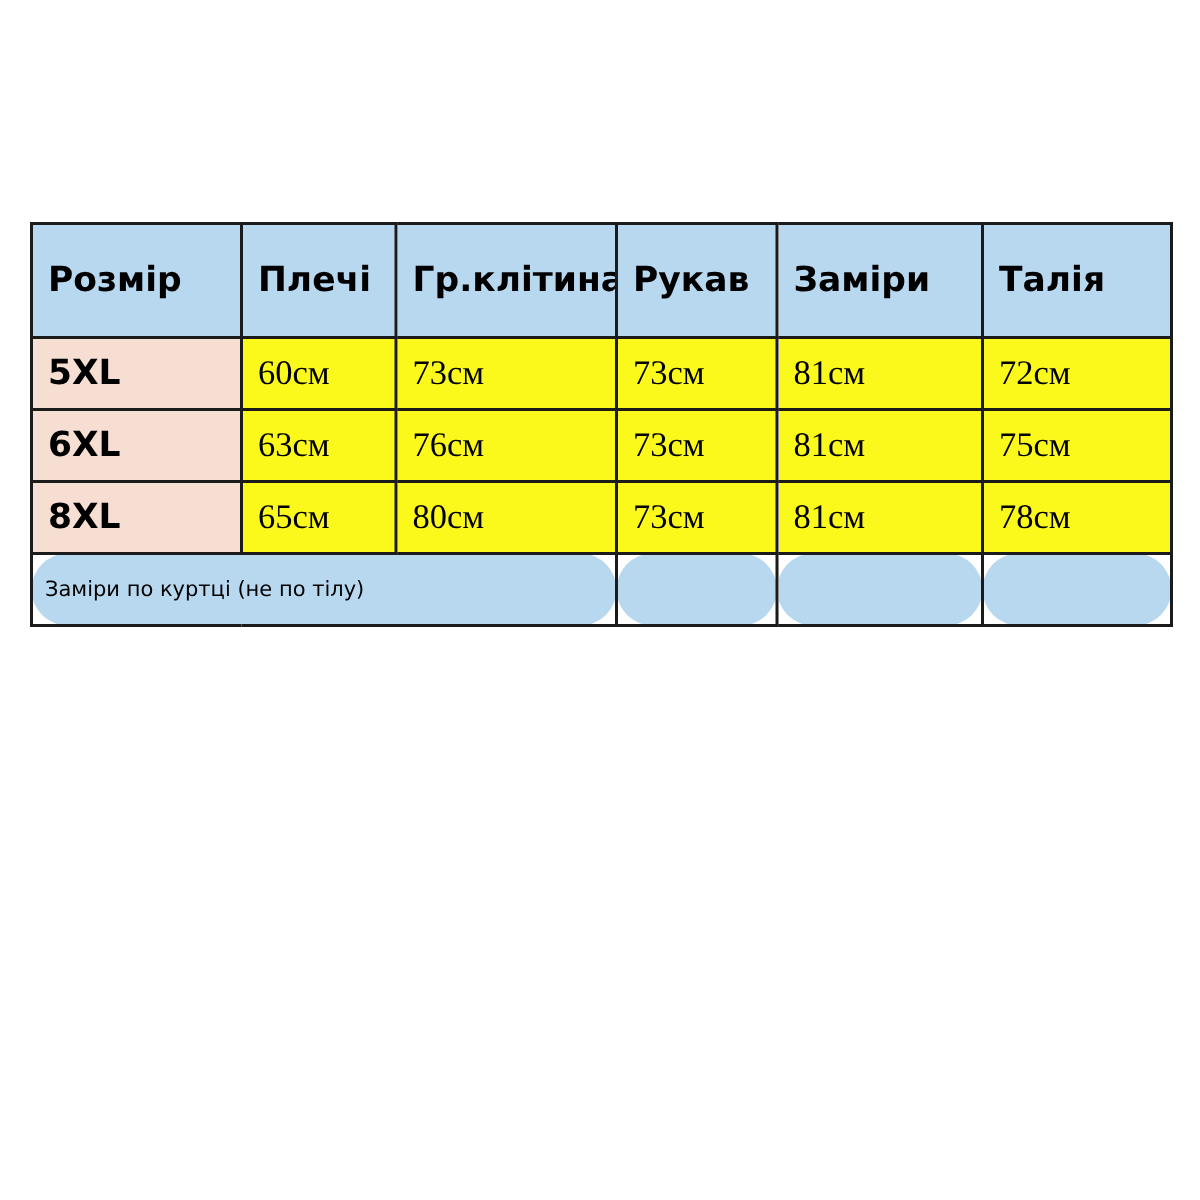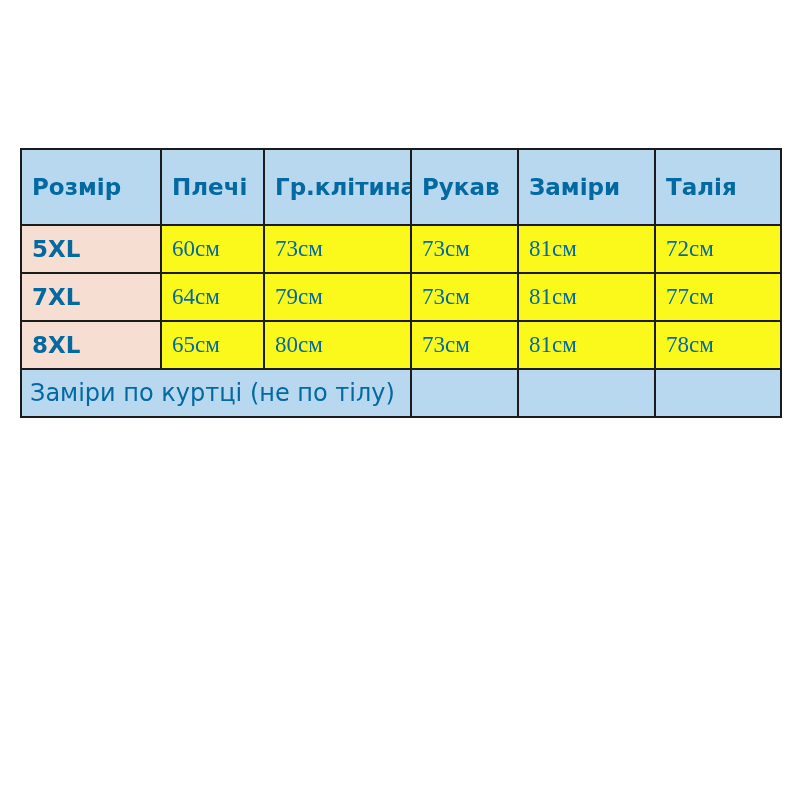--- a/index.html
+++ b/index.html
@@ -30,21 +30,21 @@
     table-layout: fixed;
     width: 760px;
     border: 2px solid #1b1b1b;
   }
   table.size-table td, table.size-table th {
     border: 2px solid #1b1b1b;
     padding: 0 10px;
     text-align: left;
     vertical-align: middle;
     font-size: 23px;
-    color: #0369a1;
+    color: #000000;
     white-space: nowrap;
     overflow: hidden;
   }
   
   col.c0 { width: 140px; }
   col.c1 { width: 103px; }
   col.c2 { width: 147px; }
   col.c3 { width: 107px; }
   col.c4 { width: 137px; }
   col.c5 { width: 126px; }
@@ -64,23 +64,24 @@
   }
   td.valcell {
     background: #fbf81c;
     font-weight: normal;
     font-size: 24px;
     font-family: Liberation Serif, serif;
   }
   tr.note-row td {
     background: #b8d8f0;
     height: 40px;
-    font-size: 24px;
+    font-size: 14px;
     font-weight: normal;
     padding: 0 8px;
+    border-radius: 27px;
   }
   tr.note-row td.note-text {
     font-weight: normal;
   }
 </style>
 </head>
 <body>
 
 <div class="page">
   <div class="table-wrap">
@@ -106,26 +107,26 @@
       <tbody>
         <tr>
           <td class="sizecell">5XL</td>
           <td class="valcell">60см</td>
           <td class="valcell">73см</td>
           <td class="valcell">73см</td>
           <td class="valcell">81см</td>
           <td class="valcell">72см</td>
         </tr>
         <tr>
-          <td class="sizecell">7XL</td>
-          <td class="valcell">64см</td>
-          <td class="valcell">79см</td>
+          <td class="sizecell">6XL</td>
+          <td class="valcell">63см</td>
+          <td class="valcell">76см</td>
           <td class="valcell">73см</td>
           <td class="valcell">81см</td>
-          <td class="valcell">77см</td>
+          <td class="valcell">75см</td>
         </tr>
         <tr>
           <td class="sizecell">8XL</td>
           <td class="valcell">65см</td>
           <td class="valcell">80см</td>
           <td class="valcell">73см</td>
           <td class="valcell">81см</td>
           <td class="valcell">78см</td>
         </tr>
         <tr class="note-row">

